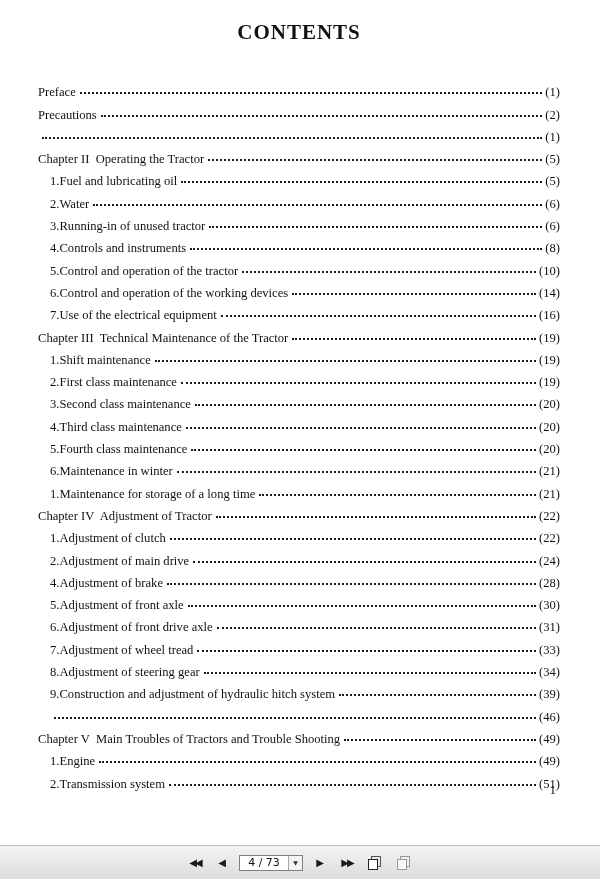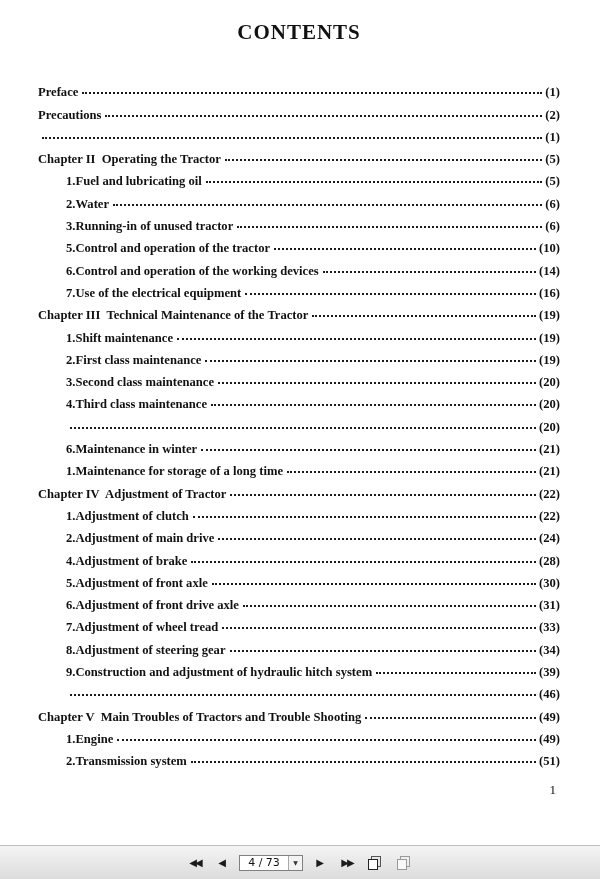--- a/index.html
+++ b/index.html
@@ -4,25 +4,25 @@
 <style>
   html,body{margin:0;padding:0;background:#ffffff;}
   .screen{position:relative;width:600px;height:879px;background:#ffffff;overflow:hidden;
           font-family:"Liberation Serif", serif;}
   
   .doc{position:absolute;left:0;top:0;right:0;bottom:33px;background:#ffffff;
        padding:14px 40px 0 38px;box-sizing:border-box;}
   .doc-title{text-align:center;font-size:21px;font-weight:bold;letter-spacing:1px;
              margin:6px 0 36px 0;color:#111;}
   .toc{color:#111;}
-  .toc-row{display:flex;align-items:flex-end;height:22.3px;font-size:12.6px;font-weight:bold;}
+  .toc-row{display:flex;align-items:flex-end;height:22.3px;font-size:12.6px;font-weight:normal;}
   .toc-row .label{white-space:pre;padding-bottom:3px;}
   .toc-row .leader{flex:1;border-bottom:2px dotted #1a1a1a;margin:0 3px 9px 4px;min-width:14px;}
   .toc-row .pg{padding-bottom:3px;white-space:nowrap;}
-  .indent-1{margin-left:28px;}
+  .indent-1{margin-left:12px;}
   .page-num{position:absolute;right:44px;bottom:48px;font-size:13px;color:#111;}
   
   .toolbar{position:absolute;left:0;right:0;bottom:0;height:33px;
            background:linear-gradient(#f4f4f4,#dcdcdc);border-top:1px solid #bfbfbf;
            display:flex;align-items:center;justify-content:center;gap:7px;
            font-family:"DejaVu Sans", sans-serif;}
   .tbtn{display:flex;align-items:center;justify-content:center;width:20px;height:20px;
         background:transparent;border:none;padding:0;color:#1b1b1b;font-size:10px;
         letter-spacing:-2px;cursor:default;}
   .tbtn.single{letter-spacing:0;}
@@ -71,20 +71,25 @@
           <span class="label">2.Water</span>
           <span class="leader"></span>
           <span class="pg">(6)</span>
         </div>
         <div class="toc-row indent-1">
           <span class="label">3.Running-in of unused tractor</span>
           <span class="leader"></span>
           <span class="pg">(6)</span>
         </div>
         <div class="toc-row indent-1">
+          <span class="label">4.Controls and instruments</span>
+          <span class="leader"></span>
+          <span class="pg">(8)</span>
+        </div>
+        <div class="toc-row indent-1">
           <span class="label">5.Control and operation of the tractor</span>
           <span class="leader"></span>
           <span class="pg">(10)</span>
         </div>
         <div class="toc-row indent-1">
           <span class="label">6.Control and operation of the working devices</span>
           <span class="leader"></span>
           <span class="pg">(14)</span>
         </div>
         <div class="toc-row indent-1">
@@ -111,20 +116,21 @@
           <span class="label">3.Second class maintenance</span>
           <span class="leader"></span>
           <span class="pg">(20)</span>
         </div>
         <div class="toc-row indent-1">
           <span class="label">4.Third class maintenance</span>
           <span class="leader"></span>
           <span class="pg">(20)</span>
         </div>
         <div class="toc-row indent-1">
+          <span class="label">5.Fourth class maintenance</span>
           <span class="leader"></span>
           <span class="pg">(20)</span>
         </div>
         <div class="toc-row indent-1">
           <span class="label">6.Maintenance in winter</span>
           <span class="leader"></span>
           <span class="pg">(21)</span>
         </div>
         <div class="toc-row indent-1">
           <span class="label">1.Maintenance for storage of a long time</span>

